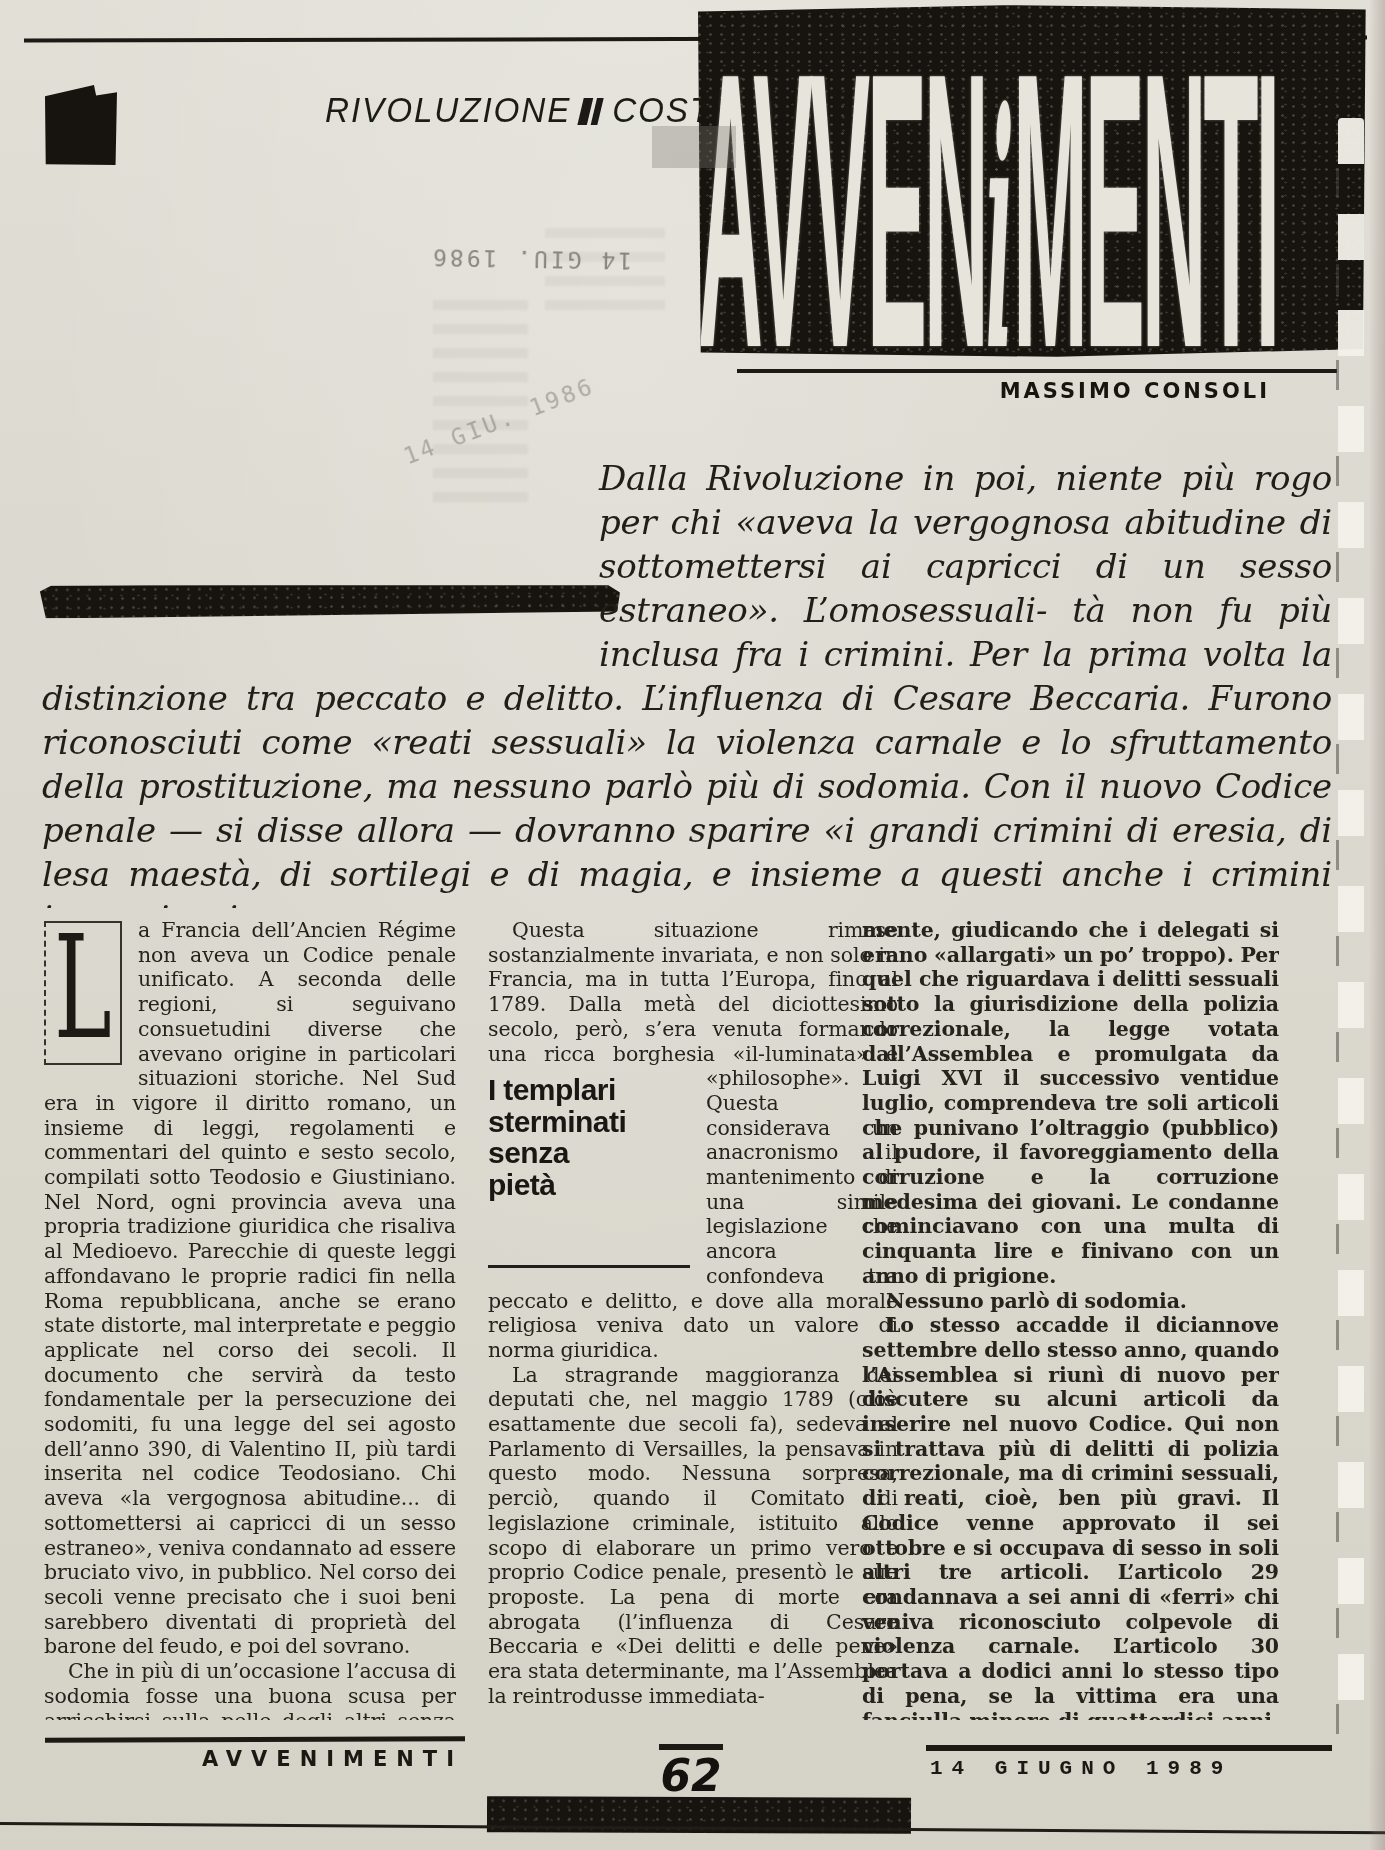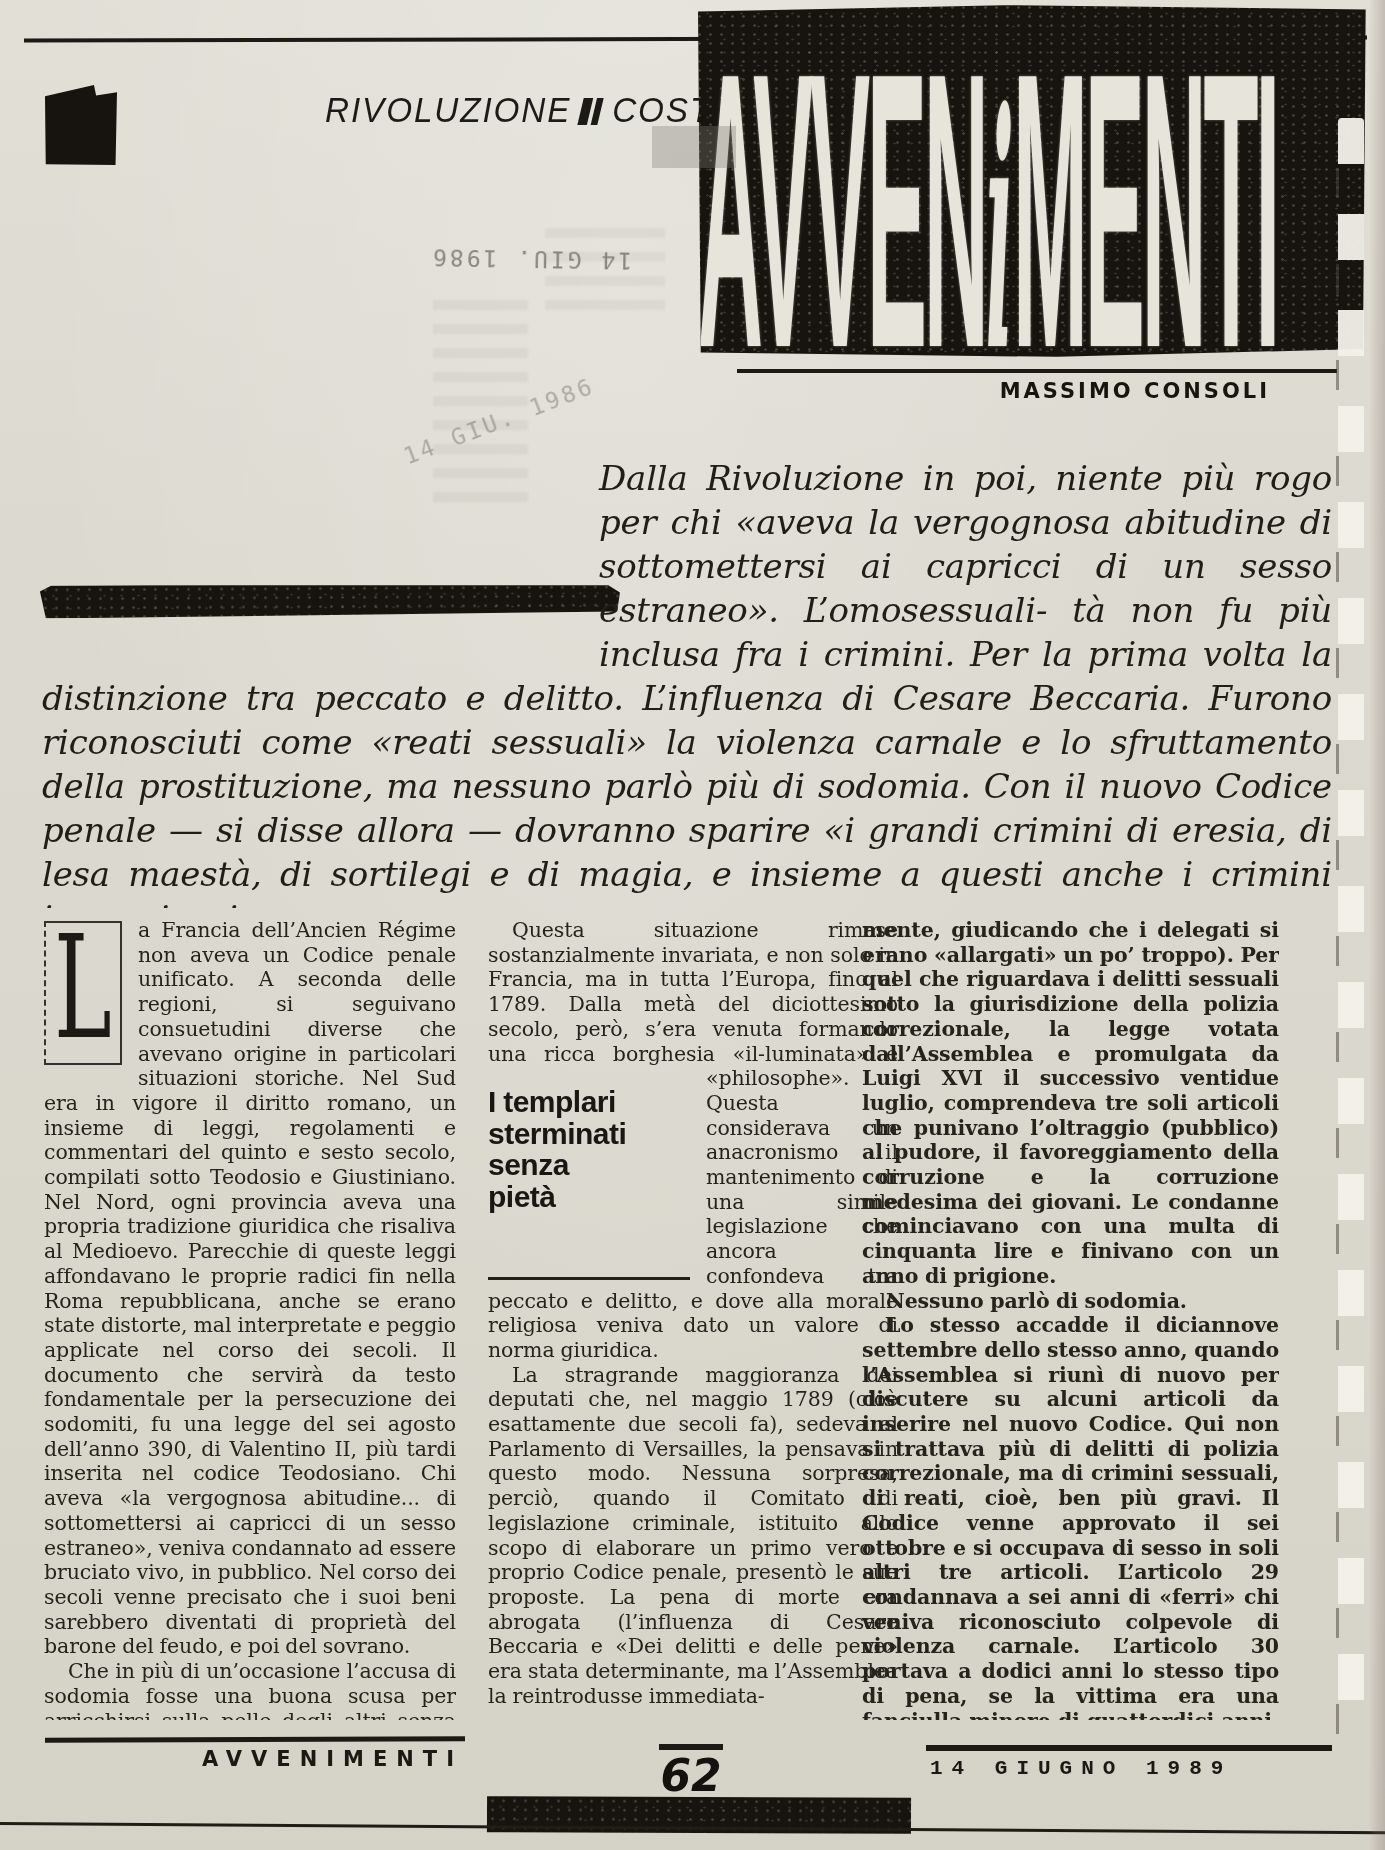--- a/index.html
+++ b/index.html
@@ -60,21 +60,21 @@
   .col p{margin:0;}
   .col p.ind{text-indent:24px;}
   .col-1{left:44px;width:412px;}
   .col-2{left:488px;width:410px;}
   .col-3{left:862px;width:417px;font-weight:bold;}
   
   .dropcap-box{float:left;width:74px;height:140px;margin:3px 16px 4px 0;
     border:2.5px solid #34322c;border-left-style:dashed;display:flex;align-items:center;justify-content:center;overflow:hidden;}
   .dropcap-box span{font-size:150px;line-height:1;transform:scale(.58,.95) translateY(-6px);color:#1c1a15;}
   
-  .pullquote{position:relative;float:left;width:206px;height:196px;margin:20px 12px 0 0;}
+  .pullquote{position:relative;float:left;width:206px;height:196px;margin:8px 12px 0 0;}
   .pq-bar{width:152px;height:12px;margin-bottom:9px;}
   .pq-line{display:block;font-family:"Liberation Sans",sans-serif;font-weight:700;
     font-size:30px;line-height:31.5px;letter-spacing:-.5px;color:#191713;text-indent:0;}
   .pq-rule{position:absolute;left:0;bottom:2px;width:202px;height:3px;background:#211f1a;}
   
   .f-left-rule{left:45px;top:1737px;width:420px;height:5px;transform:rotate(-.2deg);}
   .f-left{left:45px;top:1747px;width:418px;text-align:right;font-family:"DejaVu Sans",sans-serif;
     font-weight:bold;font-size:21px;letter-spacing:9px;color:#1b1914;}
   .f-num-bar{left:659px;top:1744px;width:64px;height:6px;}
   .f-num{left:649px;top:1750px;width:84px;text-align:center;font-family:"DejaVu Sans",sans-serif;

